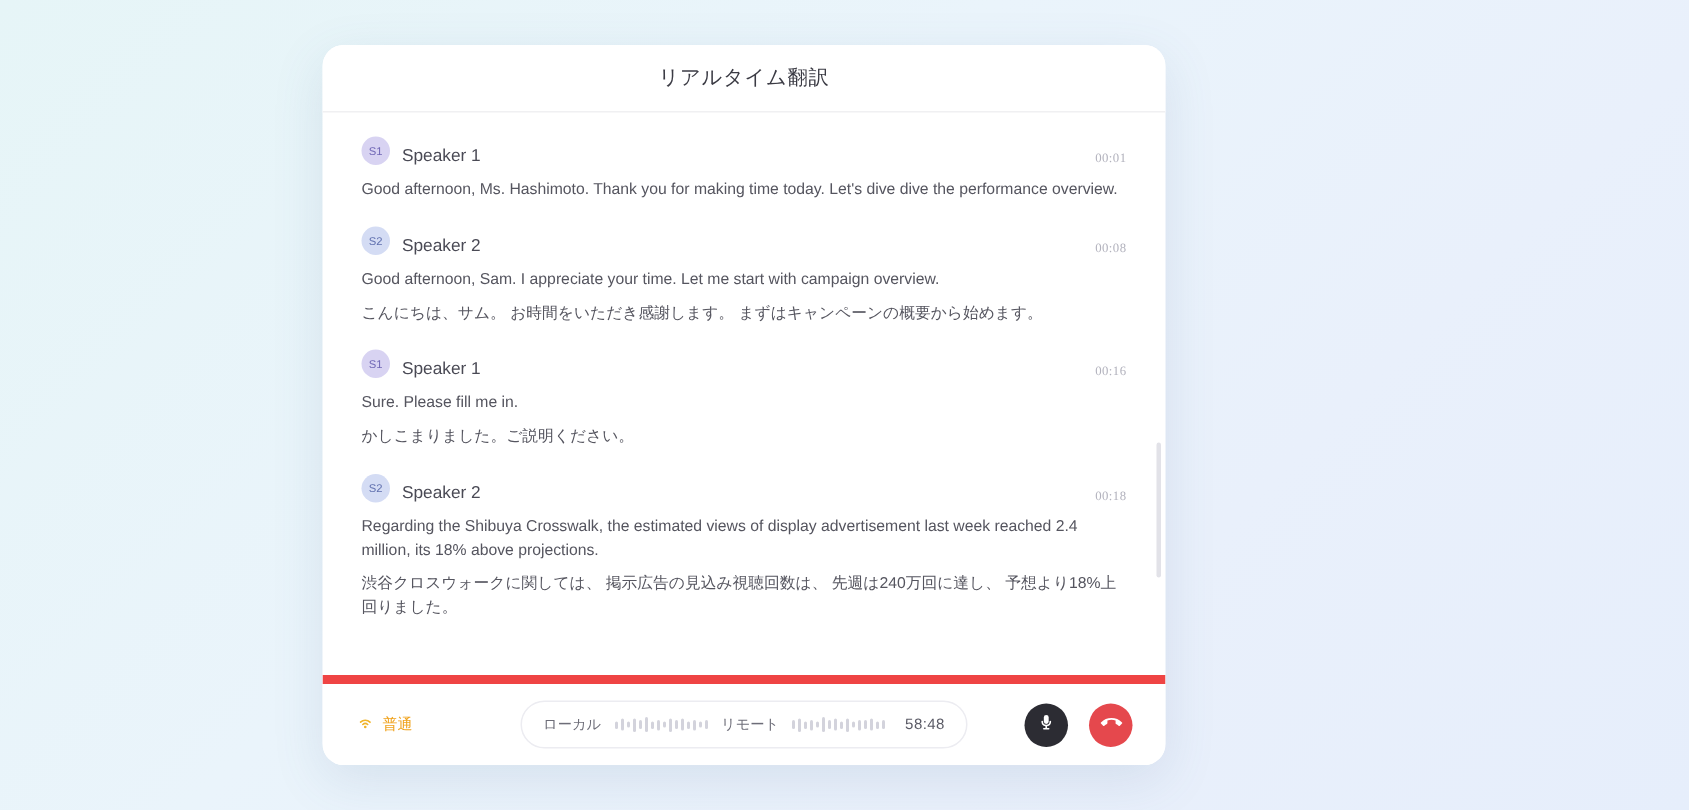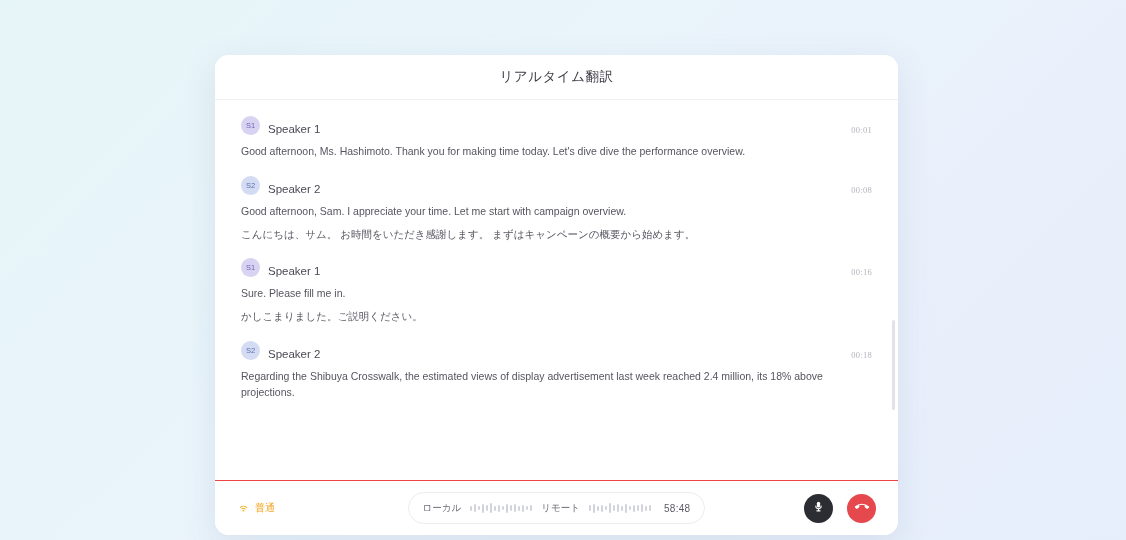--- a/index.html
+++ b/index.html
@@ -15,29 +15,28 @@
   }
   .page {
     position: relative;
     width: 1126px;
     height: 540px;
   }
   .window {
     position: absolute;
     left: 215px;
     top: 30px;
-    width: 683px;
+    width: 562px;
     height: 480px;
     background: #ffffff;
     border-radius: 14px;
     box-shadow: 0 10px 34px rgba(80, 110, 150, 0.13);
     overflow: hidden;
     display: flex;
     flex-direction: column;
-    margin-top: 25px;
   }
   .titlebar {
     height: 44px;
     flex: 0 0 44px;
     display: flex;
     align-items: center;
     justify-content: center;
     border-bottom: 1px solid #f0f0f2;
     background: #ffffff;
   }
@@ -105,21 +104,21 @@
   }
   .line-ja {
     font-size: 10.5px;
     color: #55555f;
     line-height: 1.5;
     margin: 0;
   }
   .footer {
     flex: 0 0 54px;
     height: 54px;
-    border-top: 1px solid #ef4444;
+    border-top: 6px solid #ef4444;
     display: flex;
     align-items: center;
     padding: 0 22px;
     background: #ffffff;
     position: relative;
     justify-content: center;
   }
   .net {
     display: flex;
     align-items: center;
@@ -237,20 +236,21 @@
         <p class="line-ja">かしこまりました。ご説明ください。</p>
       </div>
 
       <div class="msg">
         <div class="msg-head">
           <div class="avatar s2">S2</div>
           <div class="speaker-name">Speaker 2</div>
           <div class="timestamp">00:18</div>
         </div>
         <p class="line-en">Regarding the Shibuya Crosswalk, the estimated views of display advertisement last week reached 2.4 million, its 18% above projections.</p>
+        <p class="line-ja">渋谷クロスウォークに関しては、 掲示広告の見込み視聴回数は、 先週は240万回に達し、 予想より18%上回りました。</p>
       </div>
 
       <div class="scrollbar"></div>
     </div>
 
     <div class="footer">
 
       <div class="net">
         <span class="wifi-icon">
           <svg class="mic-glyph" viewBox="0 0 24 24" fill="currentColor" width="12" height="12">

